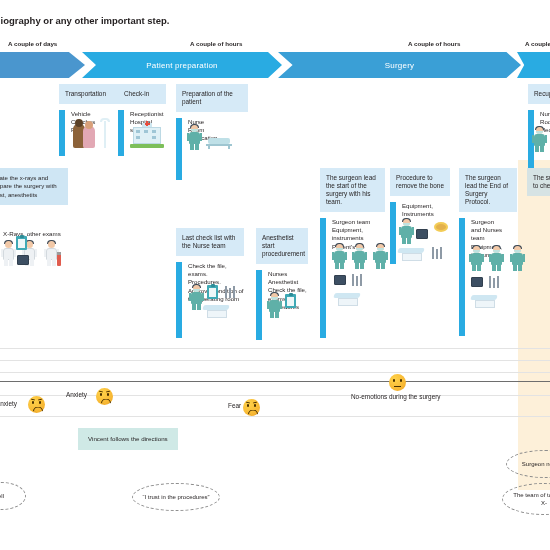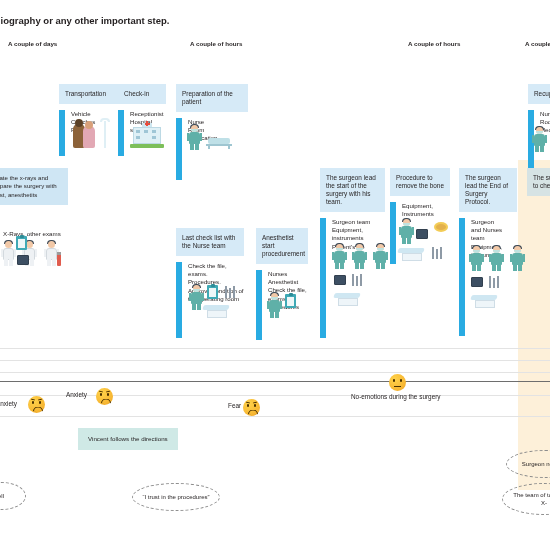--- a/index.html
+++ b/index.html
@@ -135,20 +135,38 @@
   <div class="title-block">
     <div class="title-line1">Surgery</div>
     <div class="title-line2">posterior radiography or any other important step.</div>
   </div>
 
   <div class="timelabel" style="left:8px;top:40px;">A couple of days</div>
   <div class="timelabel" style="left:190px;top:40px;">A couple of hours</div>
   <div class="timelabel" style="left:408px;top:40px;">A couple of hours</div>
   <div class="timelabel" style="left:525px;top:40px;">A couple o</div>
 
+  <div class="band">
+    <div class="chev left" style="left:-30px;width:115px;background:#4a96ce;
+                clip-path:polygon(0 0, 86% 0, 100% 50%, 86% 100%, 0 100%);">
+      <span class="lbl">gery</span>
+    </div>
+    <div class="chev" style="left:82px;width:200px;background:#29abe2;
+                clip-path:polygon(0 0, 93% 0, 100% 50%, 93% 100%, 0 100%, 7% 50%);">
+      <span class="lbl">Patient preparation</span>
+    </div>
+    <div class="chev" style="left:278px;width:243px;background:#3a9fd6;
+                clip-path:polygon(0 0, 94% 0, 100% 50%, 94% 100%, 0 100%, 6% 50%);">
+      <span class="lbl">Surgery</span>
+    </div>
+    <div class="chev" style="left:517px;width:90px;background:#29abe2;
+                clip-path:polygon(0 0, 90% 0, 100% 50%, 90% 100%, 0 100%, 8% 50%);">
+      <span class="lbl"></span>
+    </div>
+  </div>
 
   <div class="beige"></div>
 
   <div class="tp" style="left:59px;top:84px;width:62px;">
     <div class="head">Transportation</div>
     <div class="body">
       <div class="bar" style="height:46px;"></div>
       <div class="txt">
         <div>Vehicle</div>
         <div>Crutches</div>

